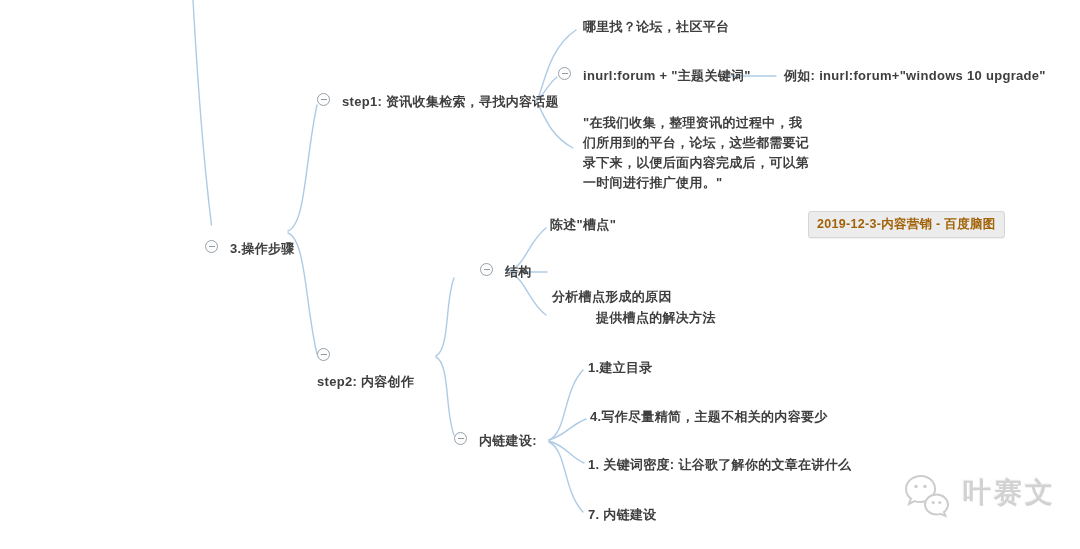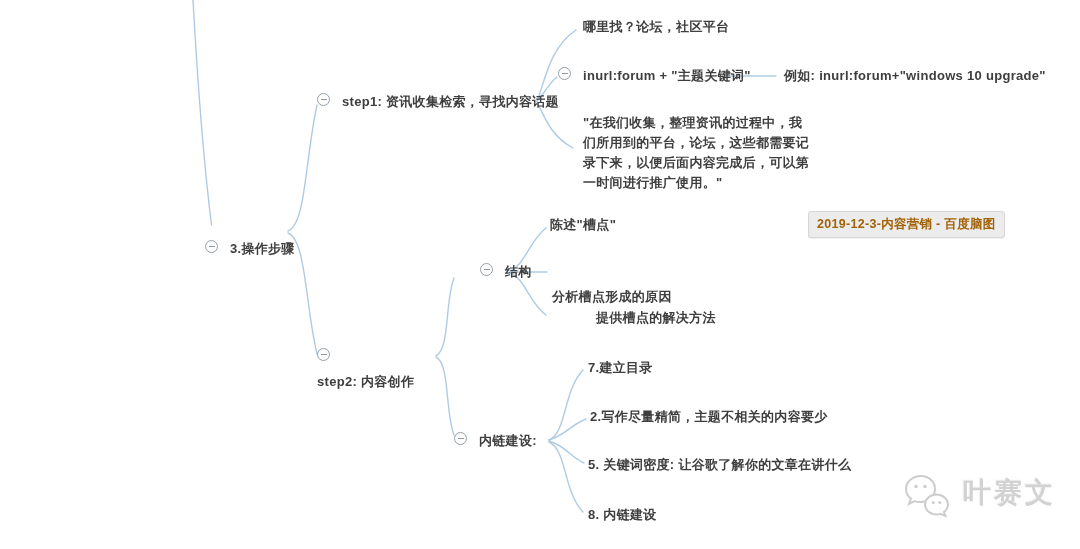--- a/index.html
+++ b/index.html
@@ -127,30 +127,30 @@
   <div class="node" style="left:552px; top:309px;margin-left:44px;">
     <span class="label">提供槽点的解决方法</span>
   </div>
 
   <div class="node" style="left:454px; top:432px;">
     <span class="collapse"></span>
     <span class="label">内链建设:</span>
   </div>
 
   <div class="node" style="left:588px; top:359px;">
-    <span class="label">7.建立目录</span>
+    <span class="label">1.建立目录</span>
   </div>
   <div class="node" style="left:590px; top:408px;">
-    <span class="label">2.写作尽量精简，主题不相关的内容要少</span>
+    <span class="label">4.写作尽量精简，主题不相关的内容要少</span>
   </div>
   <div class="node" style="left:588px; top:456px;">
-    <span class="label">5. 关键词密度: 让谷歌了解你的文章在讲什么</span>
+    <span class="label">1. 关键词密度: 让谷歌了解你的文章在讲什么</span>
   </div>
   <div class="node" style="left:588px; top:506px;">
-    <span class="label">8. 内链建设</span>
+    <span class="label">7. 内链建设</span>
   </div>
 
   <div class="badge">2019-12-3-内容营销 - 百度脑图</div>
 
   <div class="watermark">
     <svg class="watermark-logo" viewBox="0 0 54 46" xmlns="http://www.w3.org/2000/svg">
       <path d="M34 15 C34 22.2 27.3 28 19 28 C17.1 28 15.3 27.7 13.6 27.1 L8 30 L9.9 24.6 C6.9 22.2 5 18.8 5 15 C5 7.8 11.7 2 20 2 C27.7 2 34 7.8 34 15 Z"></path>
       <circle cx="15" cy="12.5" r="1.7"></circle>
       <circle cx="24" cy="12.5" r="1.7"></circle>
       <path d="M24 30.5 C24 36 29.2 40.5 35.5 40.5 C36.9 40.5 38.3 40.3 39.5 39.9 L44.5 42 L43 38 C45.5 36.1 47 33.5 47 30.5 C47 25 41.8 20.5 35.5 20.5 C29.2 20.5 24 25 24 30.5 Z"></path>

